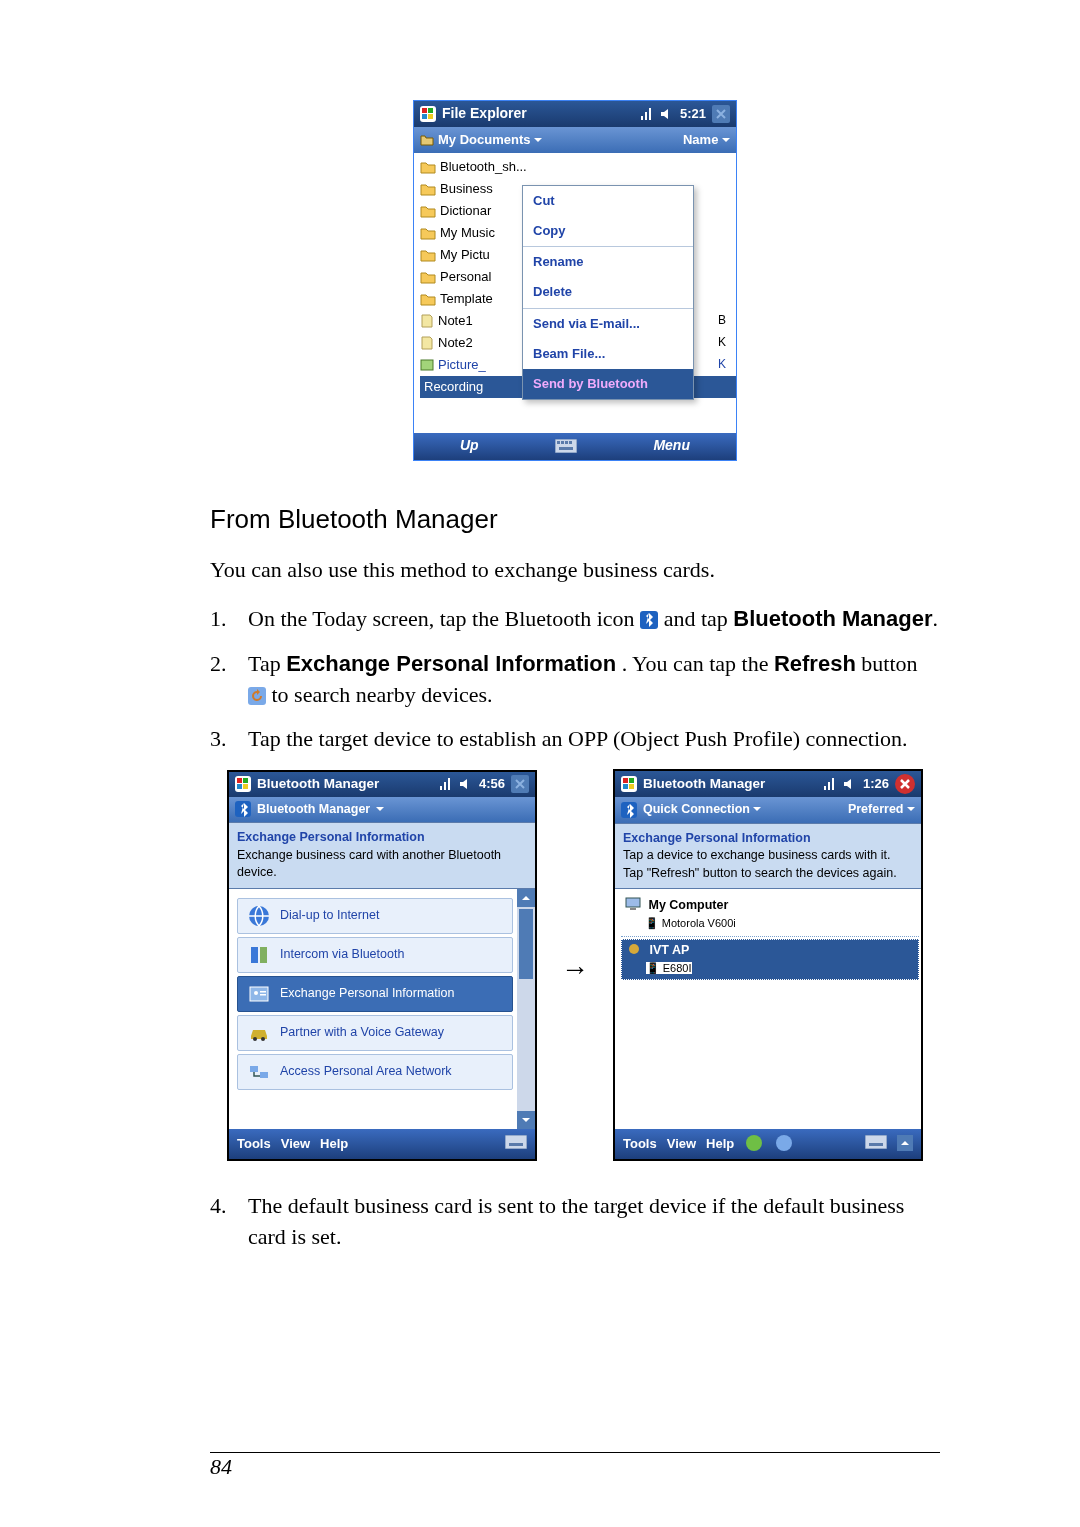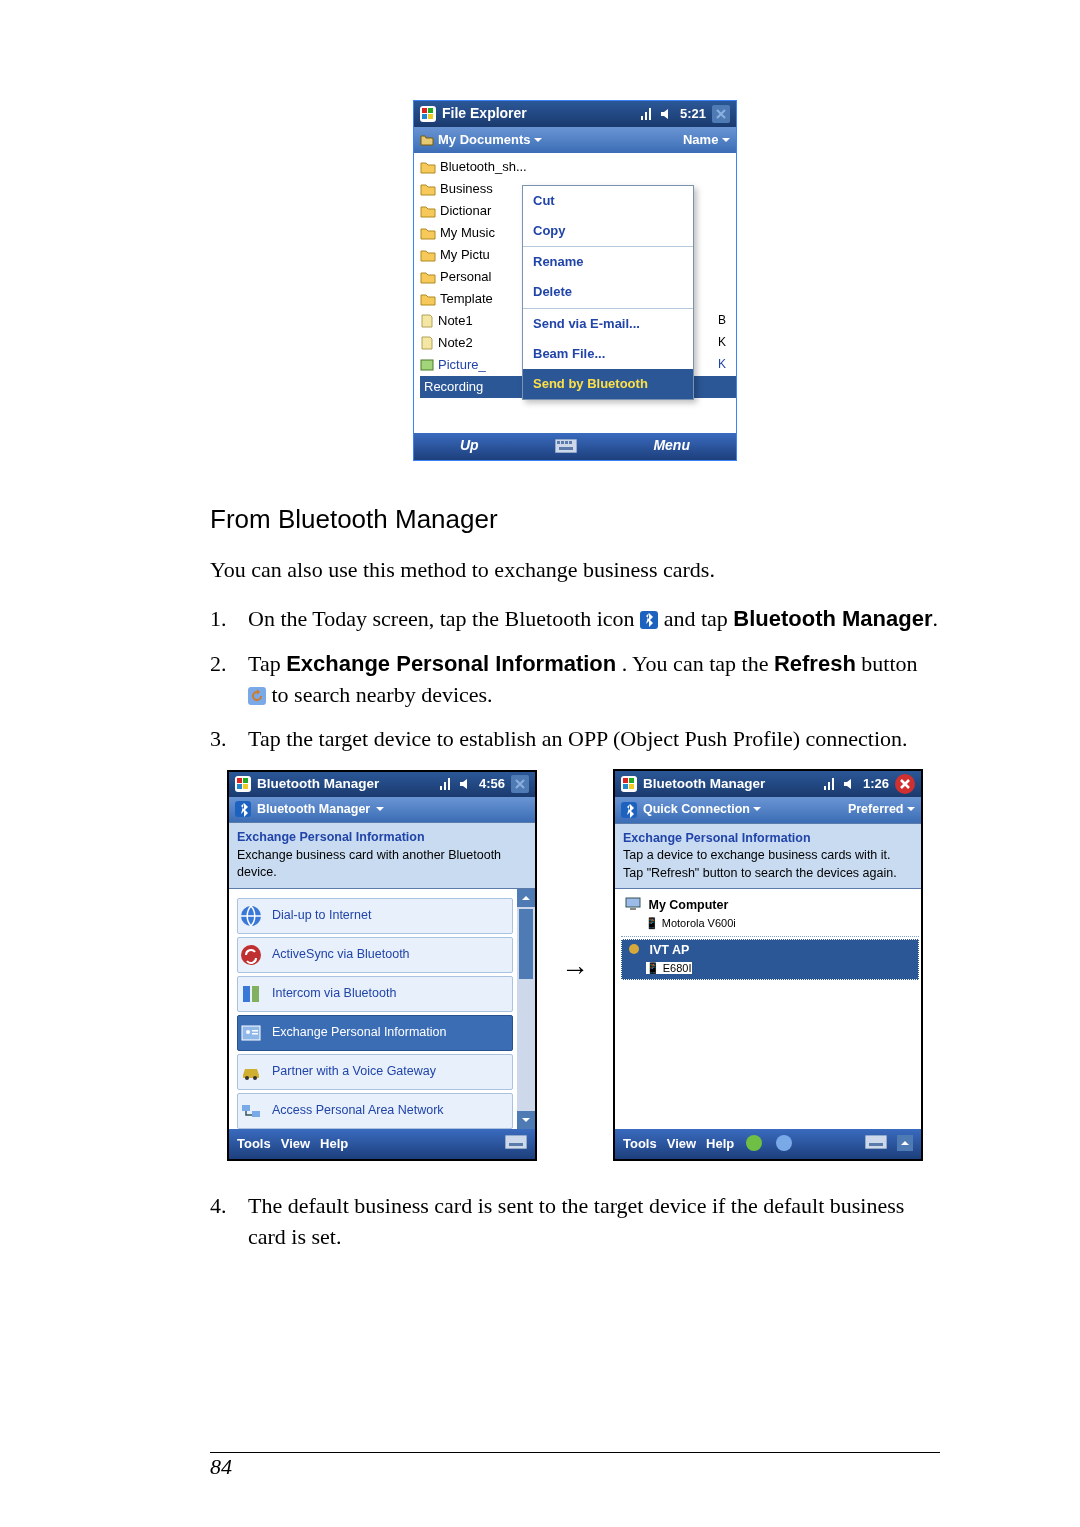--- a/index.html
+++ b/index.html
@@ -55,21 +55,21 @@
   .note-ic{width:14px;height:14px;fill:#f3e7a3;stroke:#b3a058;stroke-width:1;}
   .img-ic{width:14px;height:14px;fill:#a2d47a;stroke:#4a7a2a;}
   .sel-row{background:#2b5797;color:#fff;padding:0 4px;}
   .side-b{position:absolute;right:10px;font-size:12px;}
   .ctxmenu{
     position:absolute;top:32px;left:108px;width:172px;background:#fff;
     border:1px solid #7a93b0;box-shadow:3px 3px 6px rgba(0,0,0,.25);font-size:13px;
   }
   .ctxmenu div{padding:6px 10px;color:#2044a8;font-weight:bold;}
   .ctxmenu hr{border:none;border-top:1px solid #b8c8dd;margin:0;}
-  .ctxmenu .sel{background:#2b5797;color:#fde047;}
+  .ctxmenu .sel{background:#2b5797;color:#f0abfc;}
 
   .fe-bottombar{
     background:linear-gradient(#3a6bbf,#1d3f7c);color:#fff;
     display:flex;align-items:center;justify-content:space-between;height:27px;
     padding:0 46px;font-weight:bold;font-size:14px;font-style:italic;
   }
   .kbd-ic{width:22px;height:14px;fill:#cdd8ea;}
 
   
   .h2{font-family:Arial,Helvetica,sans-serif;font-size:26px;margin:16px 0 18px;}
@@ -93,21 +93,21 @@
   .bm-titlebar{background:linear-gradient(#2b5797,#1a3a6e);color:#fff;display:flex;align-items:center;gap:6px;padding:3px 6px;font-weight:bold;font-size:13.5px;}
   .bm-toolbar{background:linear-gradient(#6a95d4,#3b6db5);color:#fff;padding:4px 6px;font-weight:bold;display:flex;align-items:center;gap:6px;}
   .bm-sub{background:#c9dbf1;border-top:1px solid #5b7bab;border-bottom:1px solid #5b7bab;color:#2044a8;padding:6px 8px;font-weight:bold;}
   .bm-sub .desc{color:#000;font-weight:normal;display:block;}
   .bm-body{height:240px;position:relative;padding:6px 2px 2px 6px;}
   .bm-body.scroll{padding-right:20px;}
   .scrollbar{position:absolute;right:0;top:0;bottom:0;width:18px;background:#cdd8ea;display:flex;flex-direction:column;justify-content:space-between;align-items:center;}
   .sb-btn{width:18px;height:18px;background:#4f7bb5;display:flex;align-items:center;justify-content:center;}
   .sb-btn svg{width:8px;height:8px;fill:#fff;}
   .thumb{width:14px;background:#4f7bb5;margin:2px;}
-  .bm-item{background:#e8f0fb;border:1px solid #aac1e0;border-radius:2px;margin:3px 2px;display:flex;align-items:center;gap:8px;padding:4px 0;color:#2044a8;}
+  .bm-item{background:#e8f0fb;border:1px solid #aac1e0;border-radius:2px;margin:3px 2px;display:flex;align-items:center;gap:8px;padding:4px 8px;color:#2044a8;}
   .bm-item.sel{background:#3b6db5;color:#fff;border-color:#26528f;}
   .sv-ic{width:26px;height:26px;display:flex;align-items:center;justify-content:center;}
   .devrow{padding:2px 4px;color:#000;}
   .devrow.sel{background:#2b5797;color:#fff;border:1px dotted #fff;}
   .devname{font-weight:bold;}
   .dev-ic{display:inline-block;width:16px;height:14px;vertical-align:-2px;margin-right:4px;}
   .bm-bottombar{background:linear-gradient(#3a6bbf,#1d3f7c);color:#fff;font-weight:bold;font-size:13px;padding:6px 8px;display:flex;gap:10px;}
   .bm-bottombar .sp{flex:1;}
   .circ-ic{display:inline-block;width:16px;height:16px;border-radius:50%;background:#6fbf45;margin:0 2px;vertical-align:-3px;}
   .circ-ic.refresh{background:#7aa9e8;}
@@ -344,29 +344,20 @@
             <svg width="24" height="24" viewBox="0 0 24 24">
               <circle cx="12" cy="12" r="10" fill="#3a78d8"></circle>
               <path d="M2 12h20M12 2a15 15 0 0 1 0 20M12 2a15 15 0 0 0 0 20" fill="none" stroke="#fff" stroke-width="1.5"></path>
             </svg>
           </span>
         <span>Dial-up to Internet</span>
       </div>
       <div class="bm-item">
         <span class="sv-ic">
             <svg width="24" height="24" viewBox="0 0 24 24">
-              <circle cx="12" cy="12" r="10" fill="#c03030"></circle>
-              <path d="M7 12a5 5 0 0 1 9-3m1 6a5 5 0 0 1-9 3" fill="none" stroke="#fff" stroke-width="2"></path>
-            </svg>
-          </span>
-        <span>ActiveSync via Bluetooth</span>
-      </div>
-      <div class="bm-item">
-        <span class="sv-ic">
-            <svg width="24" height="24" viewBox="0 0 24 24">
               <rect x="4" y="4" width="7" height="16" fill="#3a78d8"></rect>
               <rect x="13" y="4" width="7" height="16" fill="#80b060"></rect>
             </svg>
           </span>
         <span>Intercom via Bluetooth</span>
       </div>
       <div class="bm-item sel">
         <span class="sv-ic">
             <svg width="24" height="24" viewBox="0 0 24 24">
               <rect x="3" y="5" width="18" height="14" fill="#8fb7e8" stroke="#fff"></rect>

